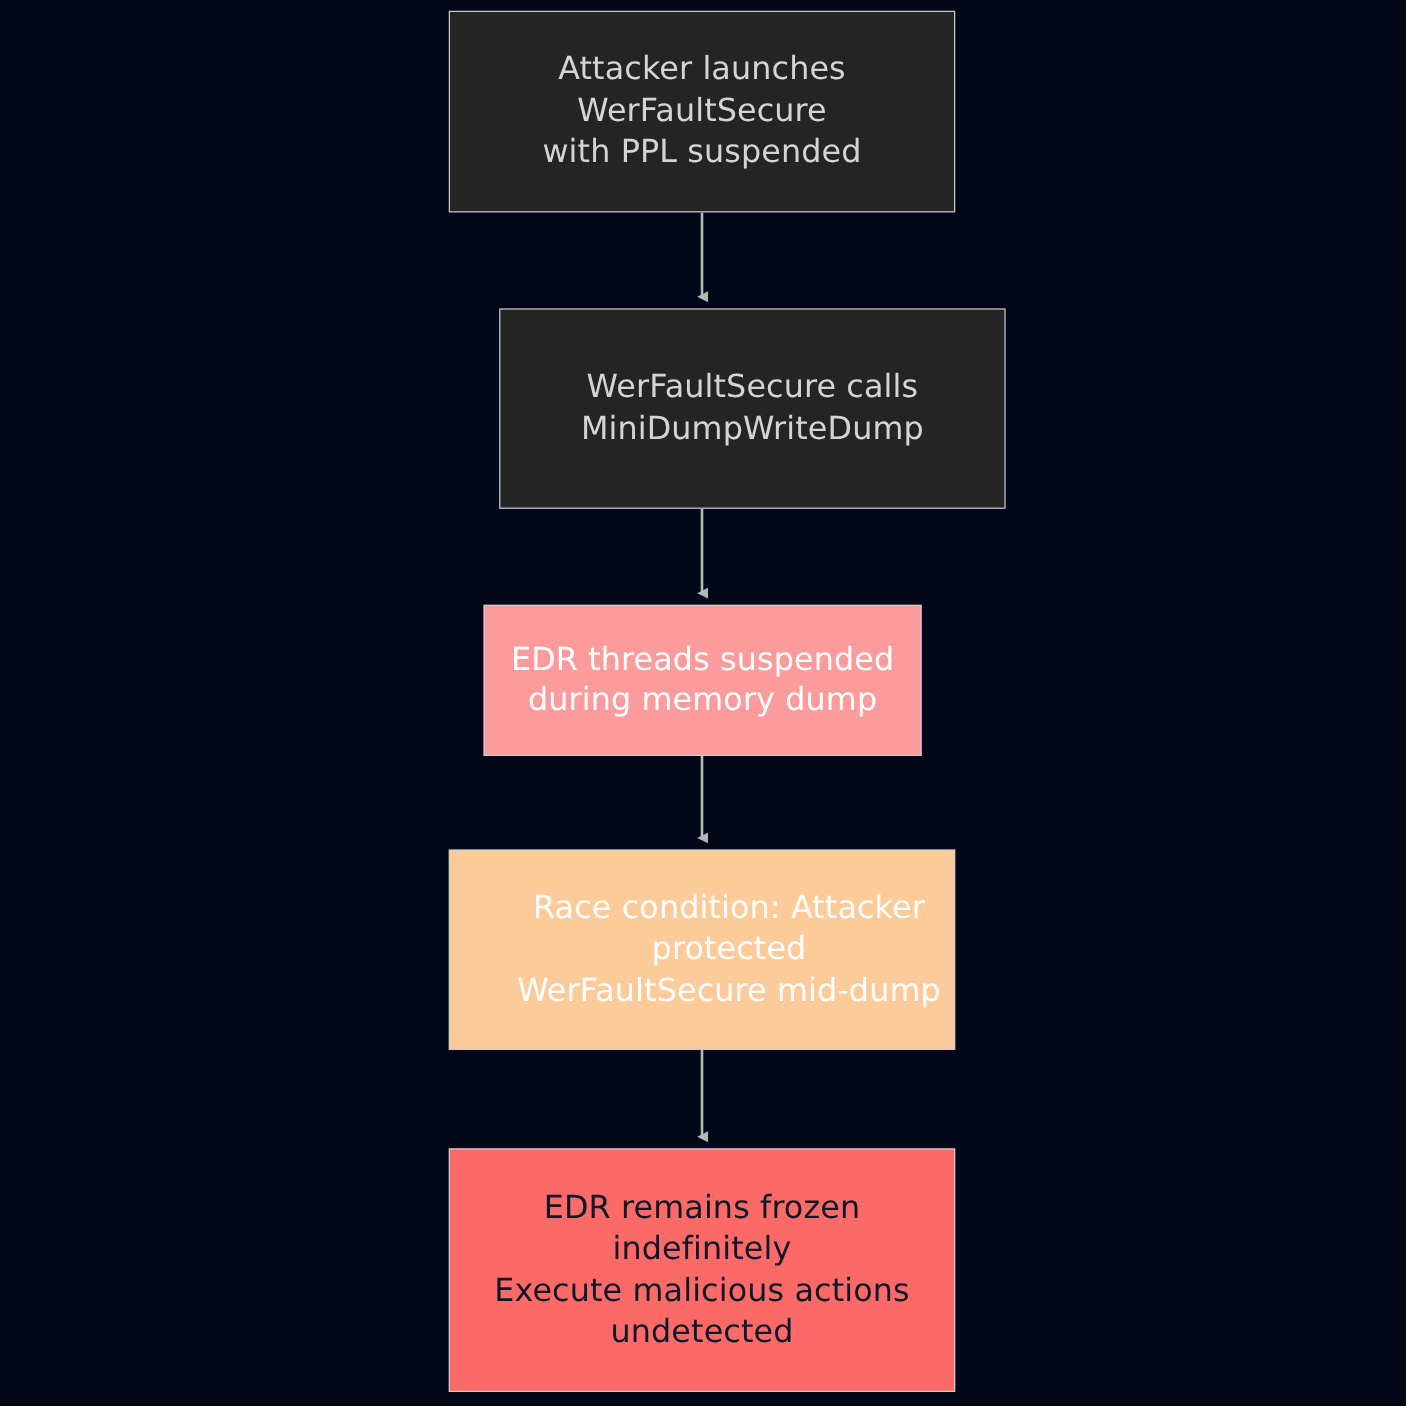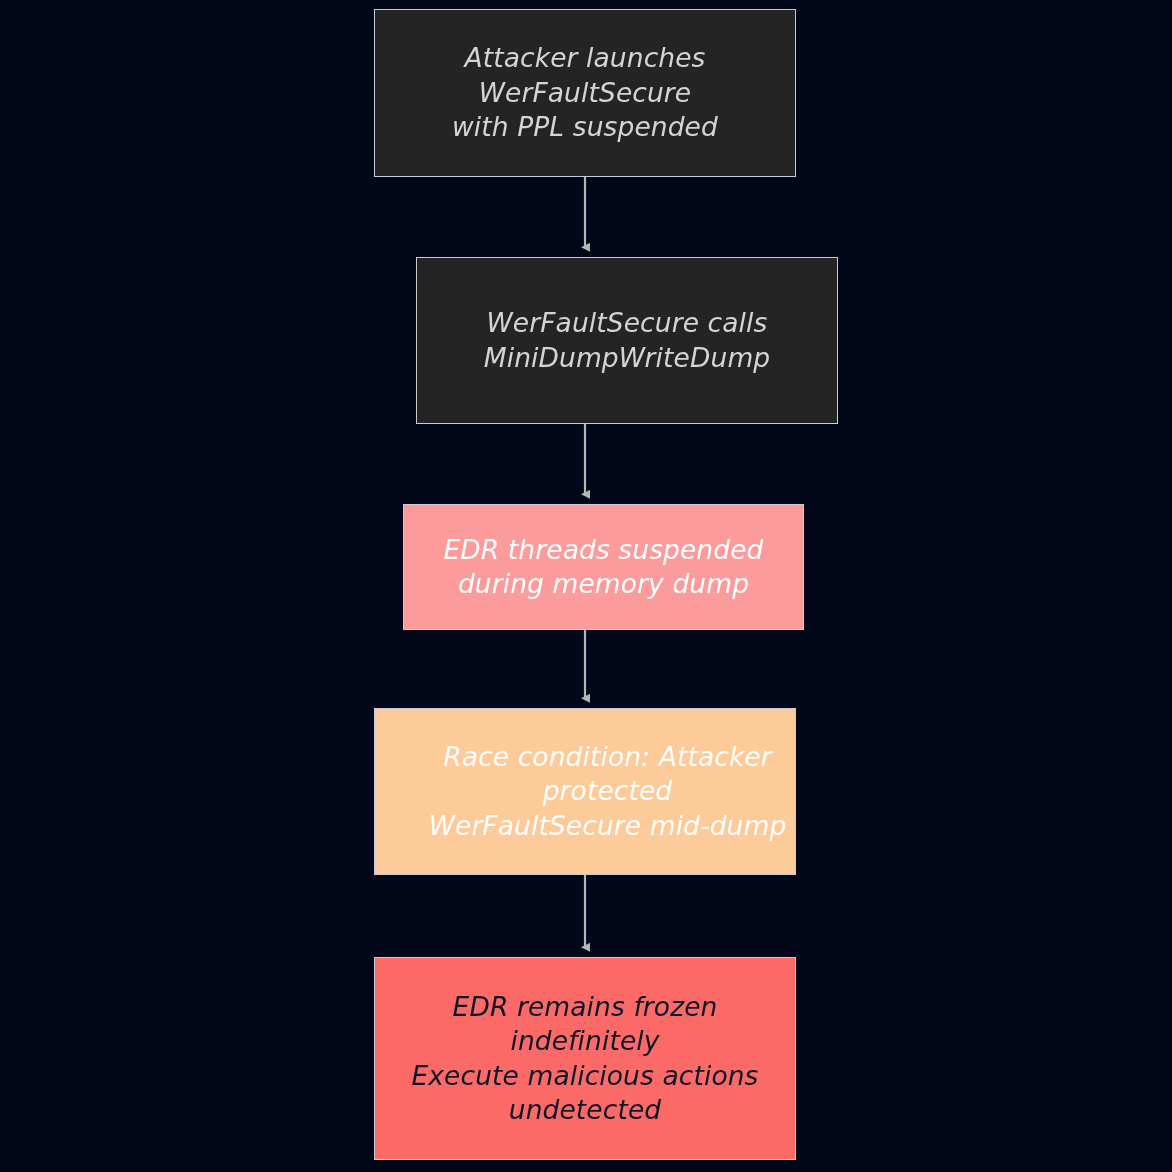--- a/index.html
+++ b/index.html
@@ -31,21 +31,20 @@
     position: absolute;
     box-sizing: border-box;
     border: 1.6px solid #c9ccd4;
     display: flex;
     flex-direction: column;
     align-items: center;
     justify-content: center;
     text-align: center;
     line-height: 1.30;
     letter-spacing: 0.1px;
-    font-style: italic;
   }
   .node .line {
     display: block;
     white-space: nowrap;
   }
   .node-dark {
     background: #242424;
     color: #d4d4d4;
     font-size: 26.5px;
   }
@@ -60,21 +59,21 @@
     font-size: 26.5px;
   }
   .node-red {
     background: #fc6a67;
     color: #0f172a;
     font-size: 26.5px;
   }
   
   #node-1 { left: 374px; top: 9px;    width: 422px; height: 168px; }
   #node-2 { left: 374px; top: 257px;  width: 422px; height: 167px; margin-left: 42px; }
-  #node-3 { left: 403px; top: 504px;  width: 401px; height: 126px; }
+  #node-3 { left: 403px; top: 504px;  width: 365px; height: 126px; }
   #node-4 { left: 374px; top: 708px;  width: 422px; height: 167px; padding-left: 45px; }
   #node-5 { left: 374px; top: 957px;  width: 422px; height: 203px; }
 </style>
 </head>
 <body>
 
 <div id="flow-root">
 
   <svg id="edge-layer" viewBox="0 0 1172 1172">
     <defs>

